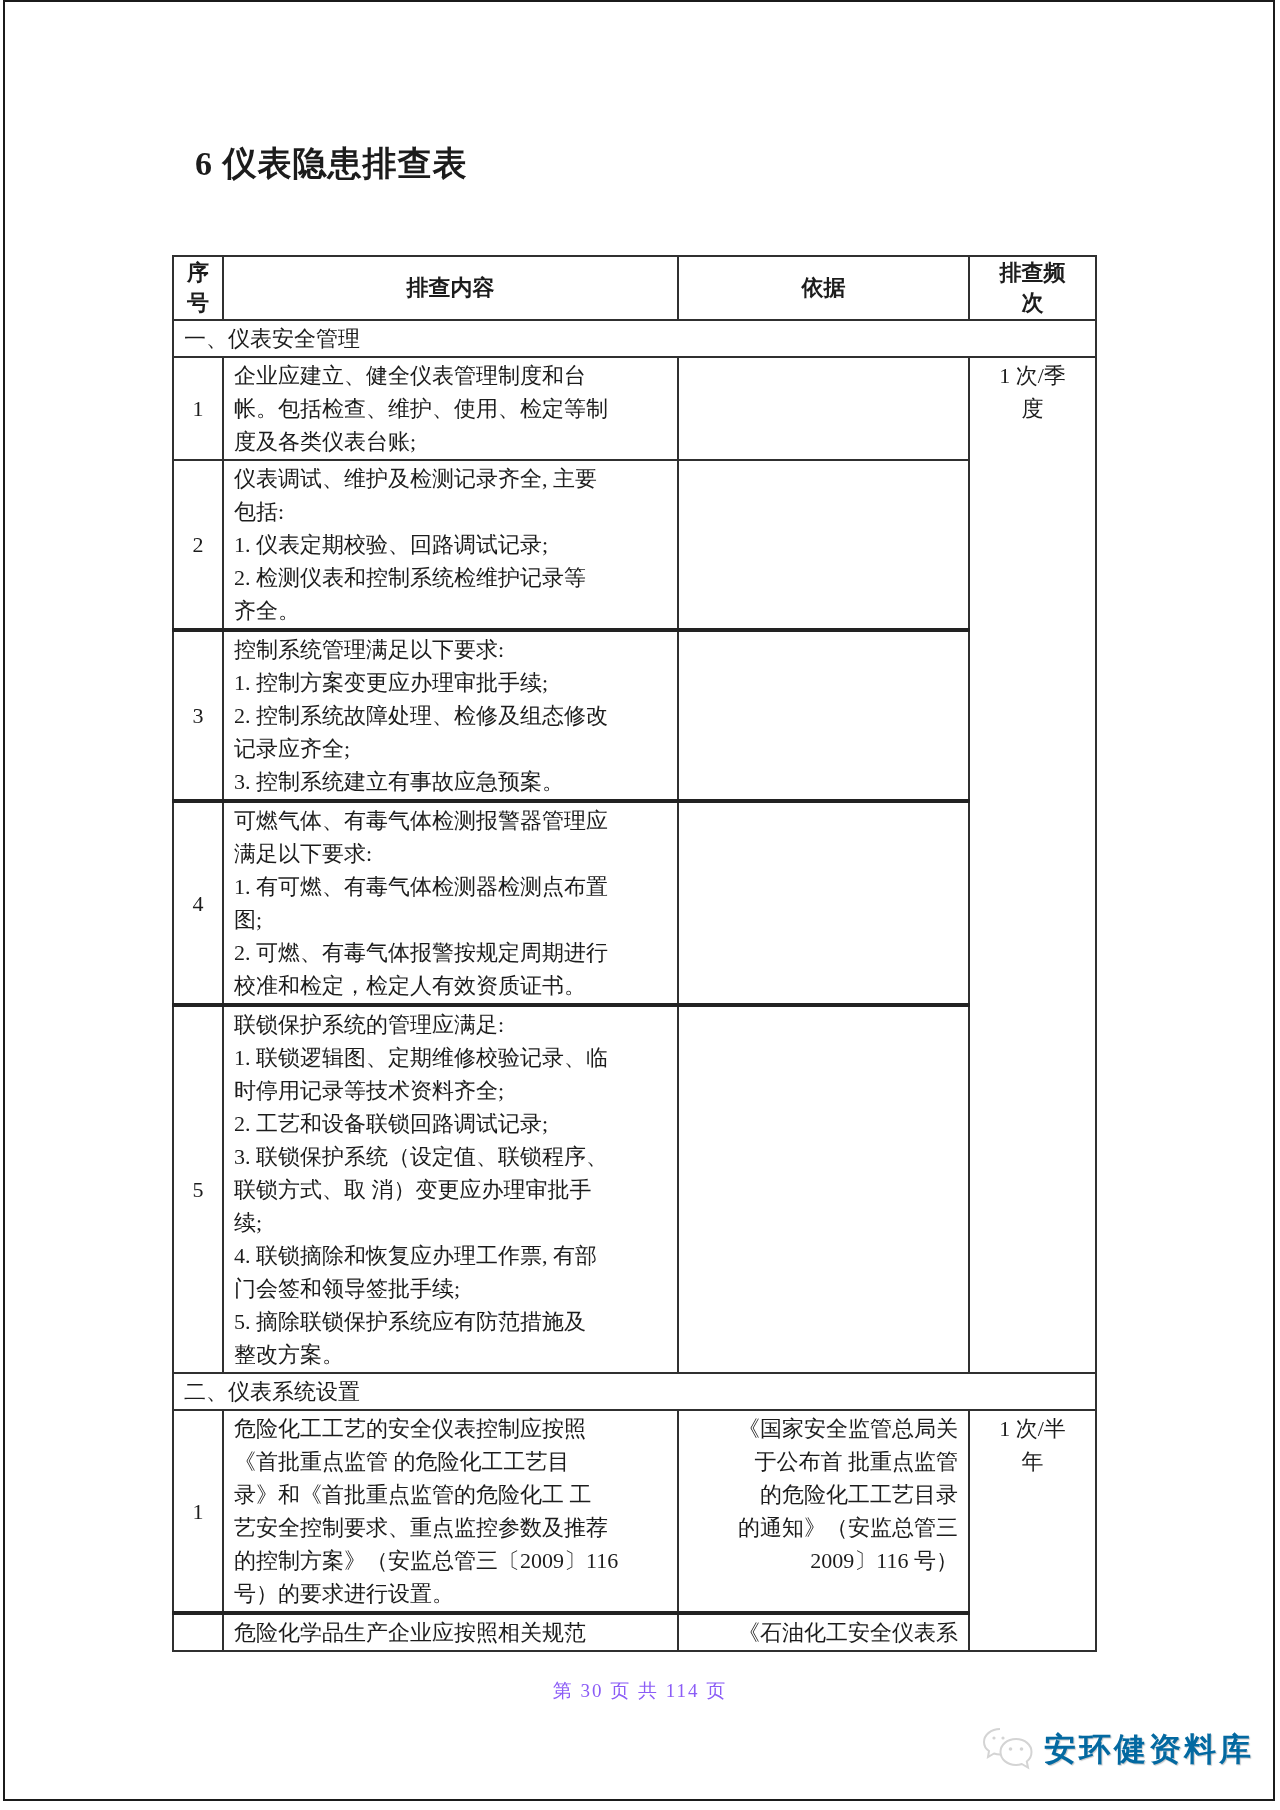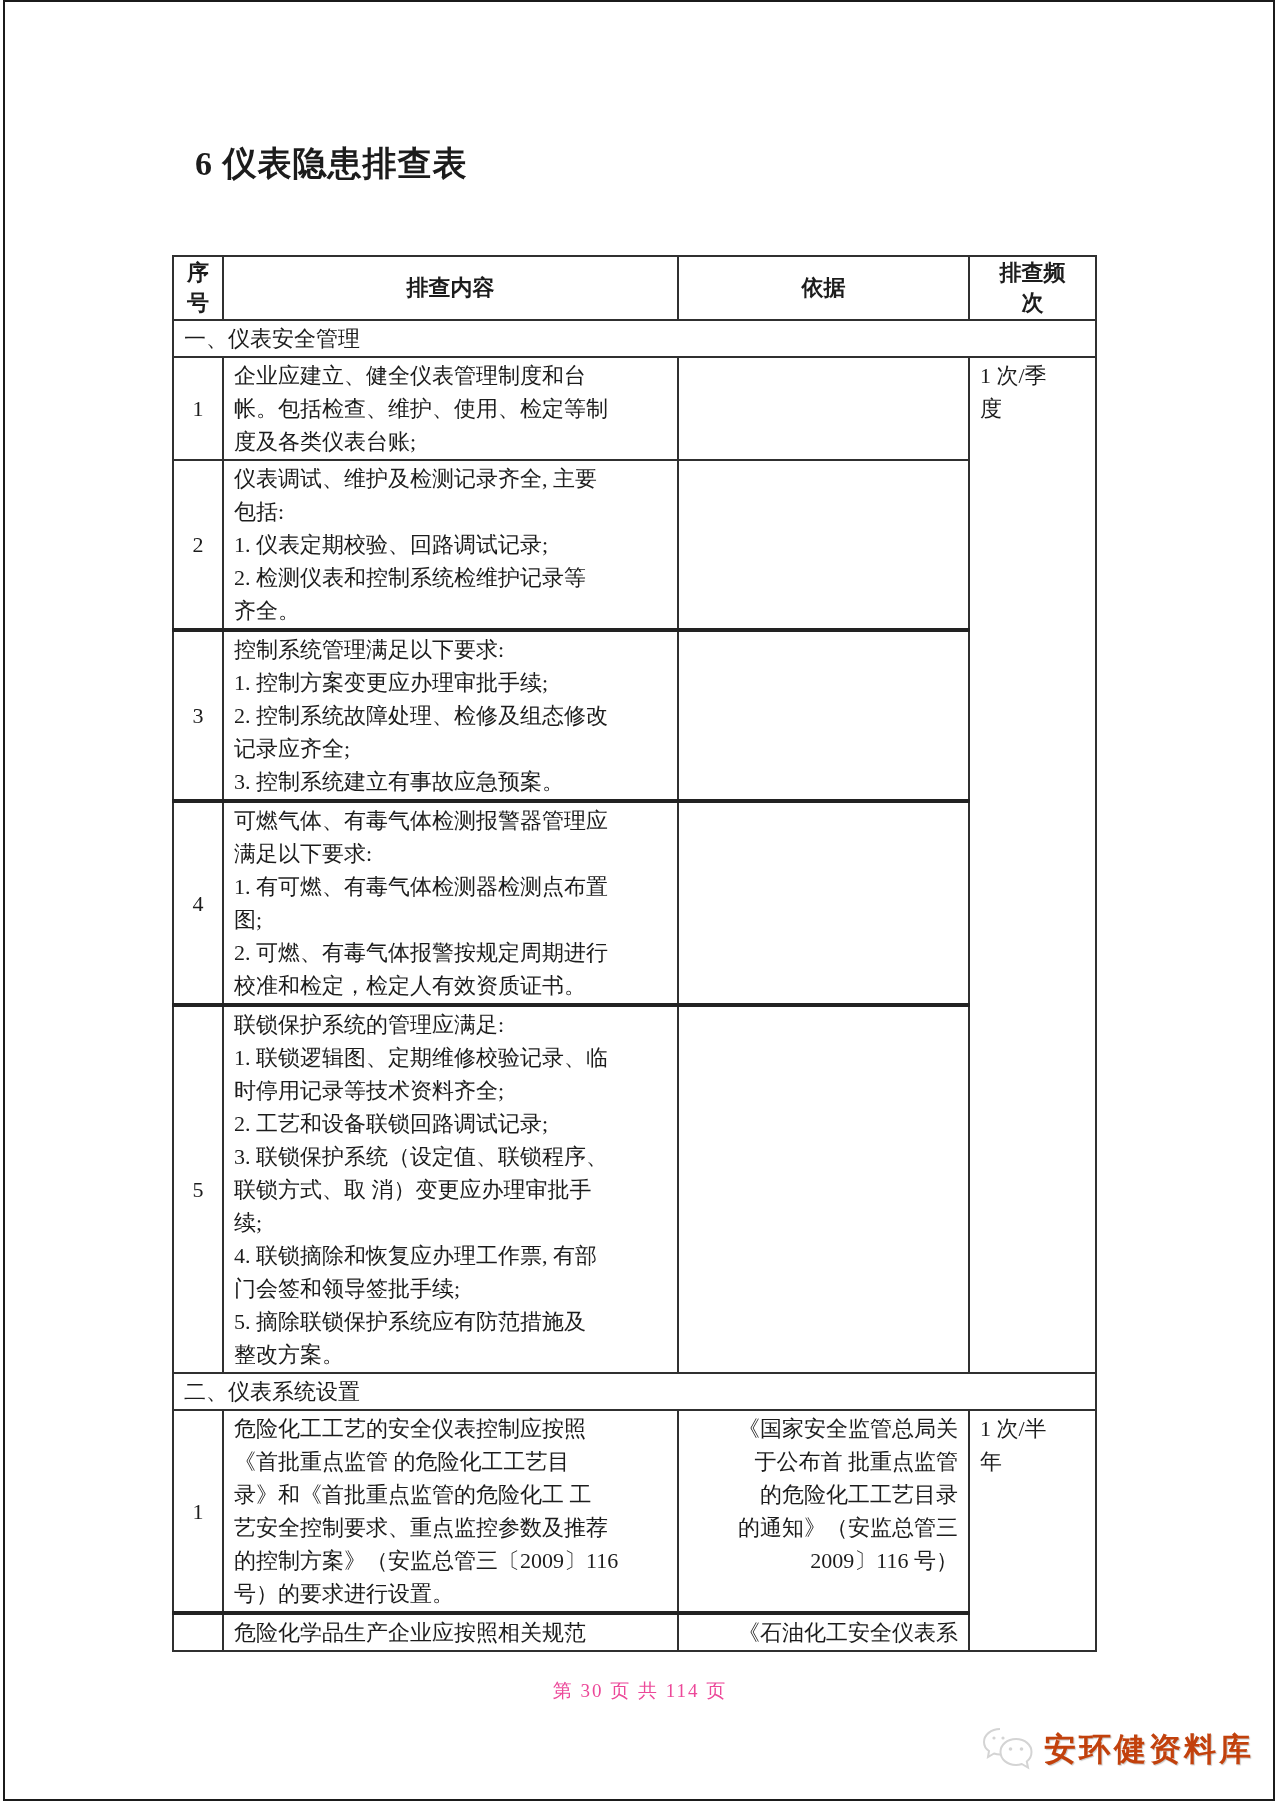--- a/index.html
+++ b/index.html
@@ -29,33 +29,33 @@
   tr.header-row th{
     height:64px;text-align:center;vertical-align:middle;
     font-weight:bold;line-height:30px;padding:1px 2px;
   }
   td.section-cell{
     font-weight:bold;height:32px;padding:0 4px 0 6px;vertical-align:middle;
   }
   td.no-cell{text-align:center;vertical-align:middle;padding:1px 2px;}
   td.content-cell{text-align:left;vertical-align:top;}
   td.basis-cell{text-align:right;vertical-align:top;}
-  td.freq-cell{text-align:left;vertical-align:top;padding:2px 6px 1px 8px;}
+  td.freq-cell{text-align:center;vertical-align:top;padding:2px 6px 1px 8px;}
   tr.thick-top td{border-top-width:4px;border-top-color:#222;margin-top:40px;}
   .page-footer{
     position:absolute;left:0;top:1678px;width:1280px;text-align:center;
-    font-size:19px;letter-spacing:2px;color:#ec4899;
+    font-size:19px;letter-spacing:2px;color:#8b5cf6;
   }
   .watermark{
     position:absolute;left:980px;top:1725px;display:flex;align-items:center;
     color:#d7d7d7;
   }
   .watermark .wm-text{
     font-size:32px;font-weight:bold;letter-spacing:3px;white-space:nowrap;
-    color:#c2410c;
+    color:#0369a1;
     text-shadow:-1px -1px 0 #ffffff,1px 1px 1px #c6c6c6;
   }
   .watermark svg{margin-right:8px;}
 </style>
 </head>
 <body>
 
 <div class="page-frame"></div>
 
 <div class="page-title">6 仪表隐患排查表</div>

